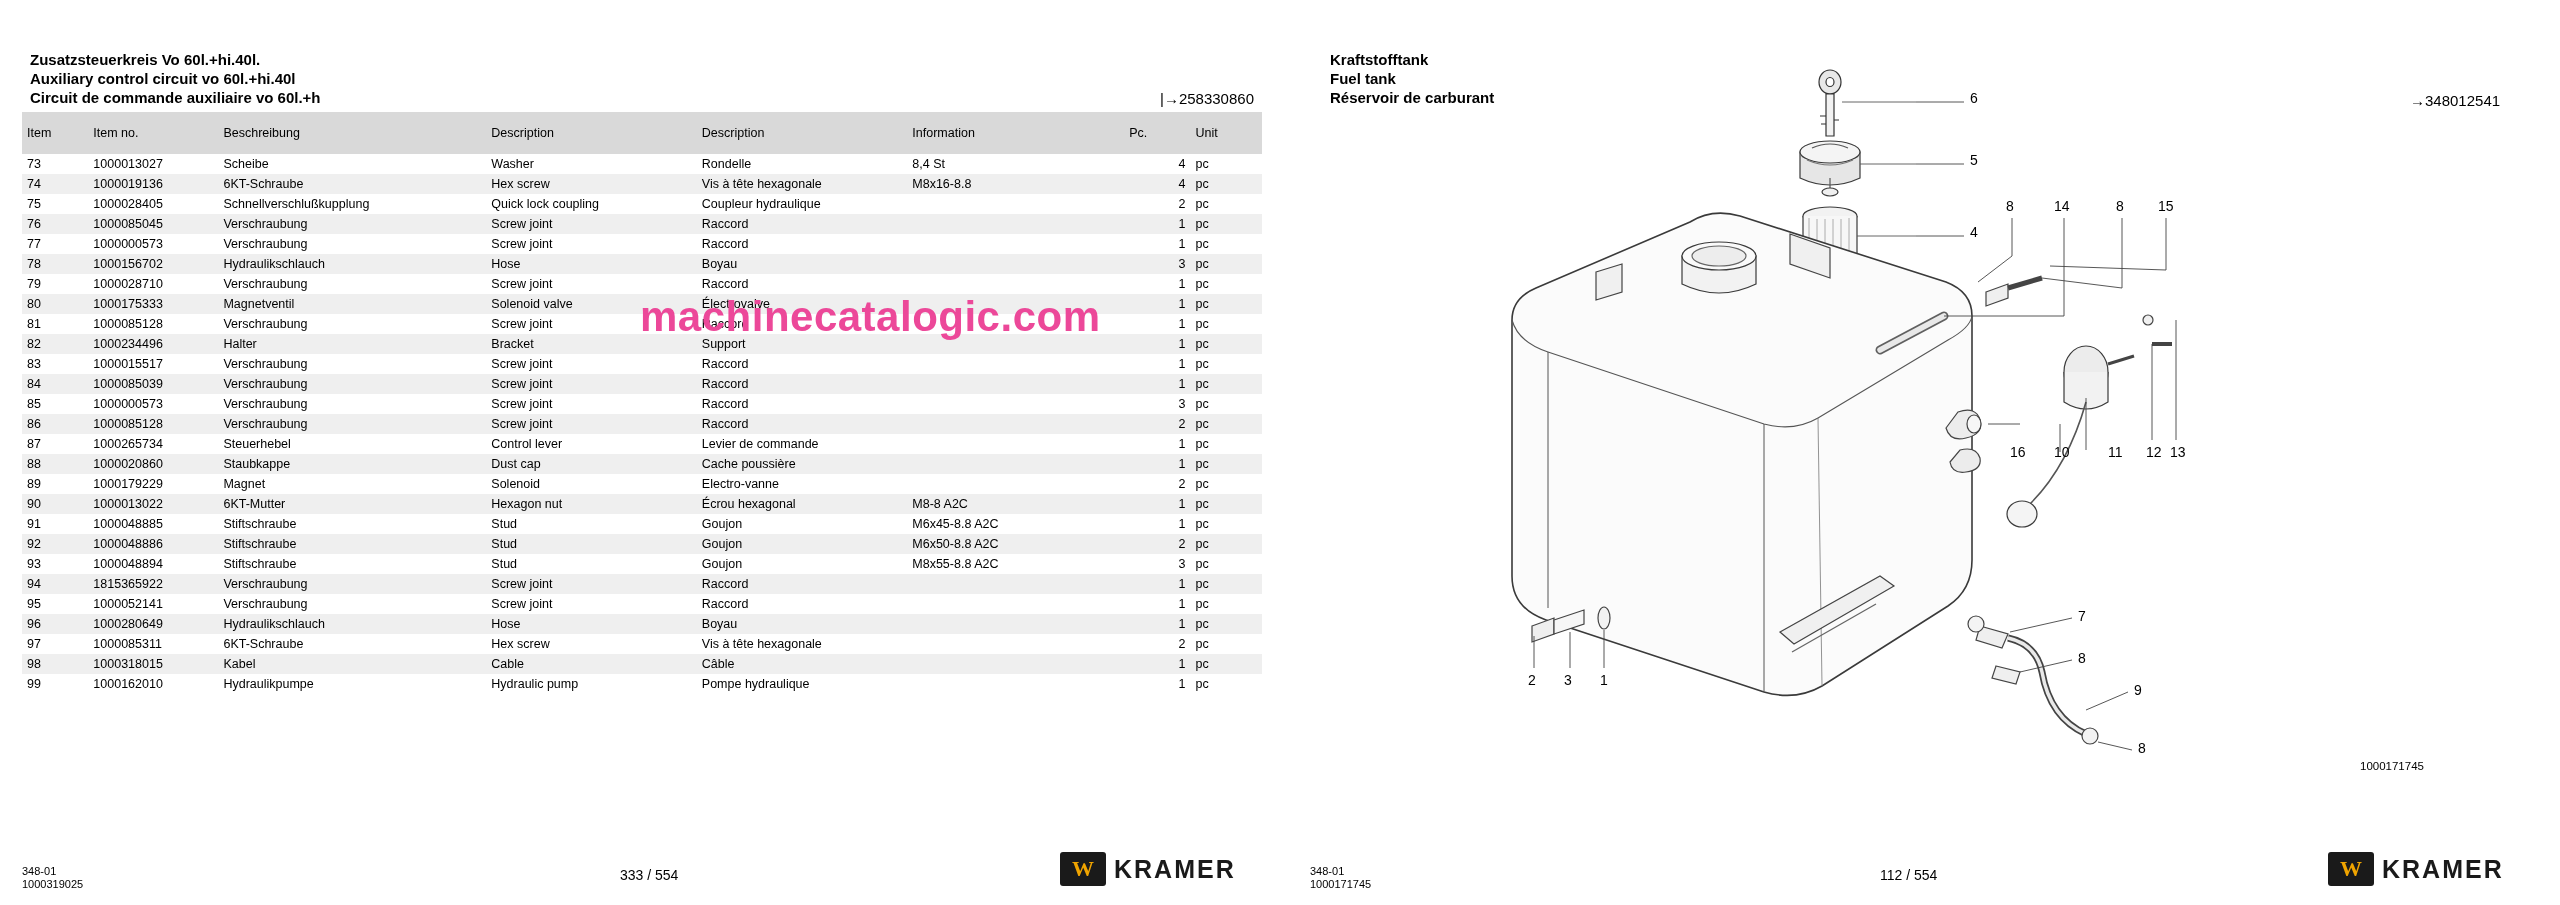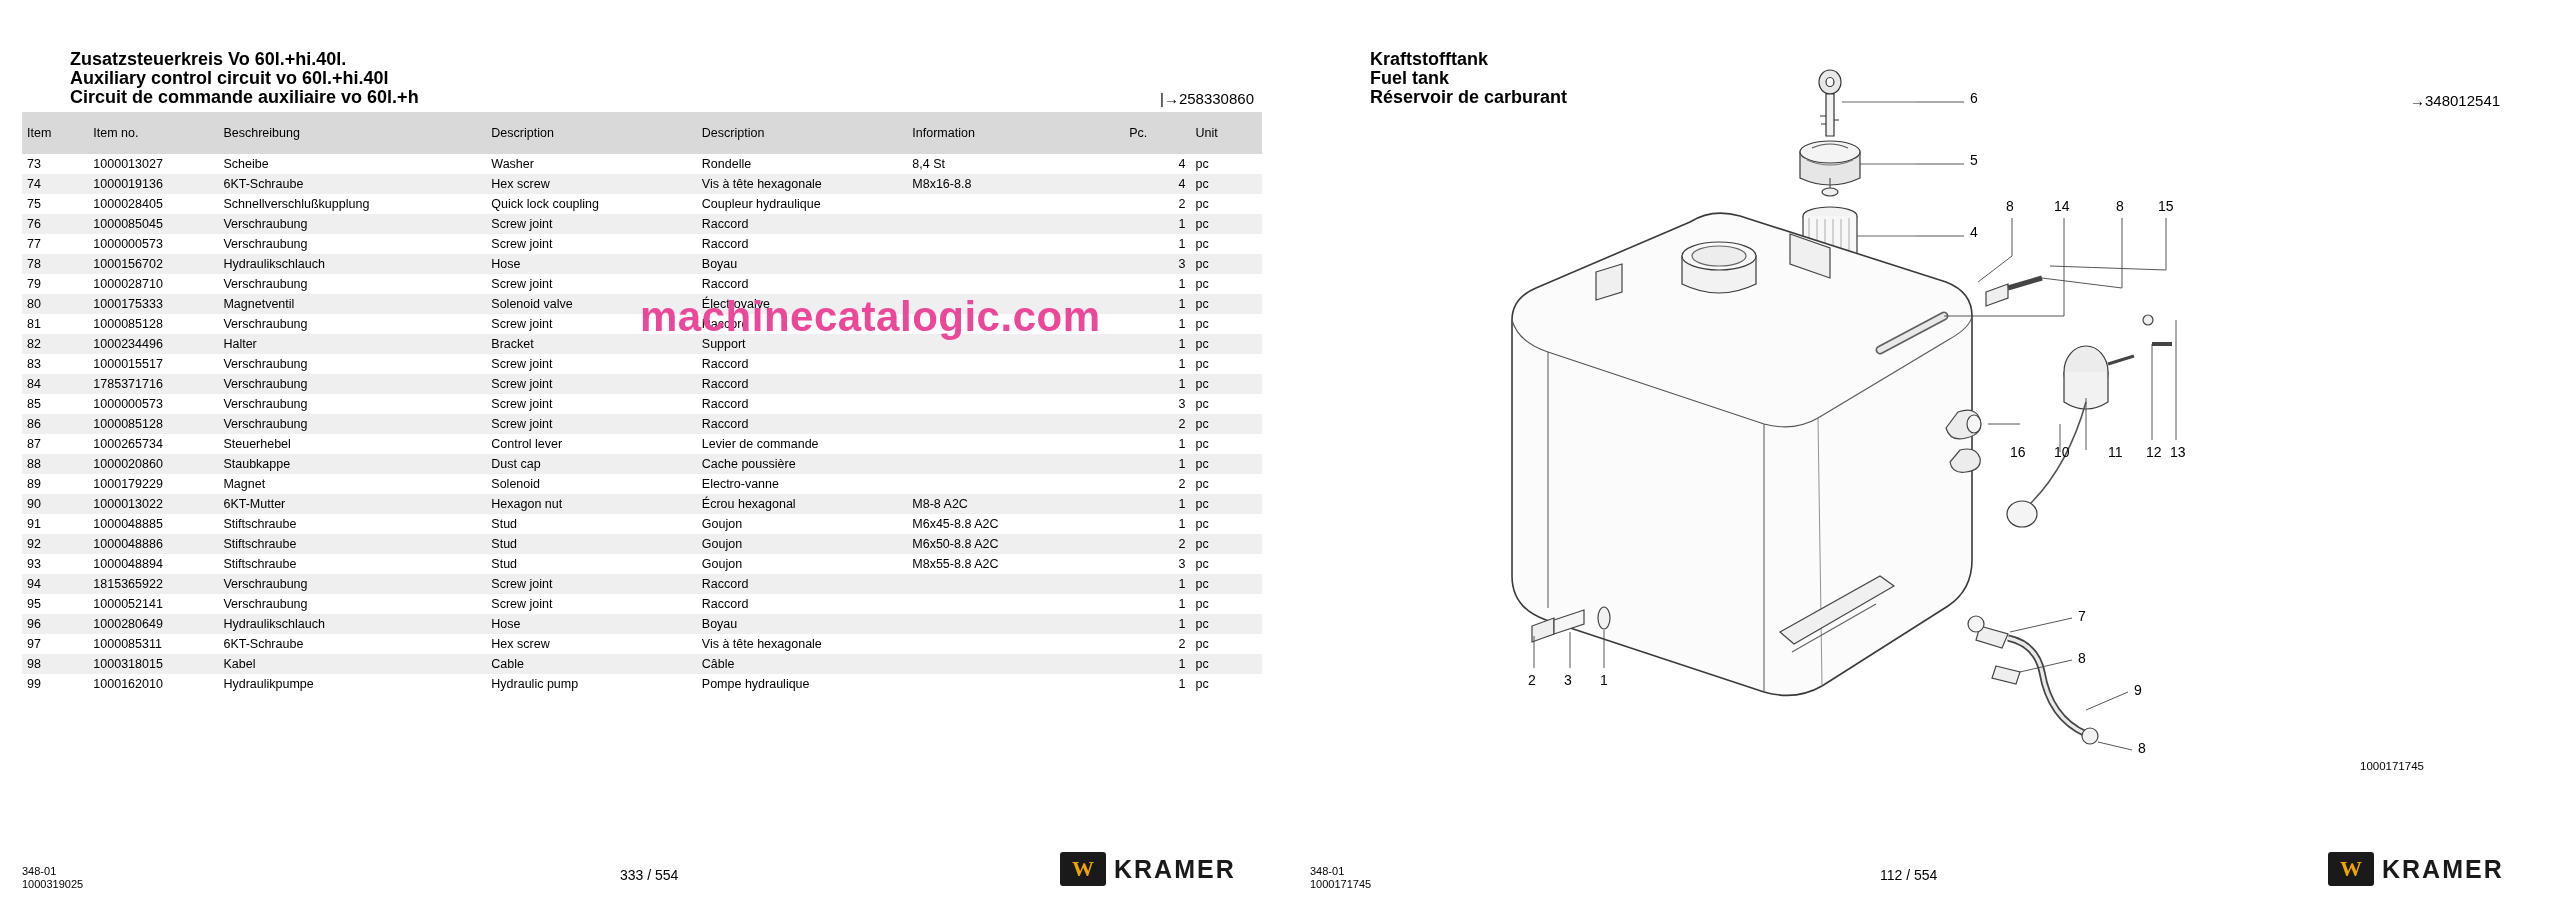--- a/index.html
+++ b/index.html
@@ -26,23 +26,22 @@
   }
   .page-right {
     left: 1300px;
     width: 1260px;
   }
 
   
   .doc-header {
     position: absolute;
     font-weight: bold;
-    font-size: 18px;
+    font-size: 15px;
     line-height: 19px;
-    margin-left: 40px;
   }
   .doc-header .line { white-space: nowrap; }
 
   .ref-code {
     position: absolute;
     font-size: 15px;
     font-weight: normal;
     white-space: nowrap;
   }
 
@@ -288,21 +287,21 @@
           <td class="col-itemno">1000015517</td>
           <td class="col-besch">Verschraubung</td>
           <td class="col-desc1">Screw joint</td>
           <td class="col-desc2">Raccord</td>
           <td class="col-info"></td>
           <td class="col-pc">1</td>
           <td class="col-unit">pc</td>
         </tr>
         <tr class="alt">
           <td class="col-item">84</td>
-          <td class="col-itemno">1785371716</td>
+          <td class="col-itemno">1000085039</td>
           <td class="col-besch">Verschraubung</td>
           <td class="col-desc1">Screw joint</td>
           <td class="col-desc2">Raccord</td>
           <td class="col-info"></td>
           <td class="col-pc">1</td>
           <td class="col-unit">pc</td>
         </tr>
         <tr class="norm">
           <td class="col-item">85</td>
           <td class="col-itemno">1000000573</td>

